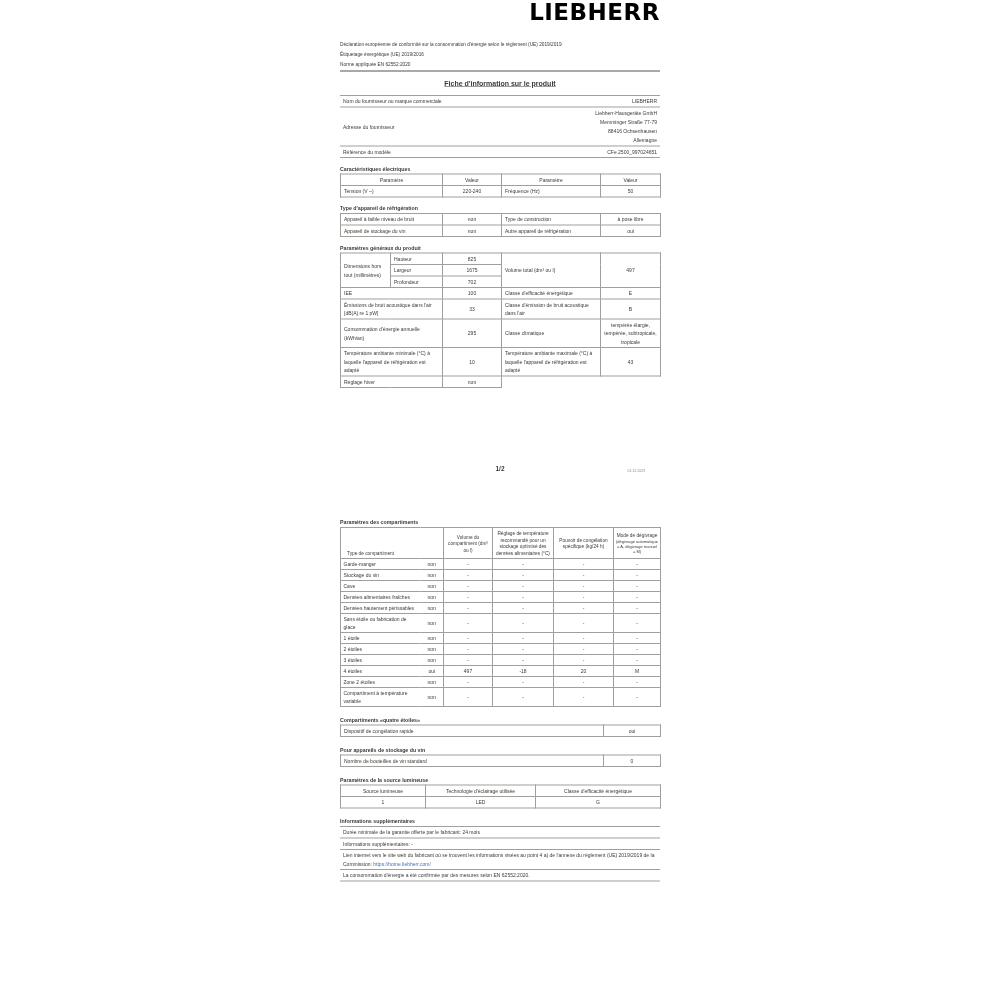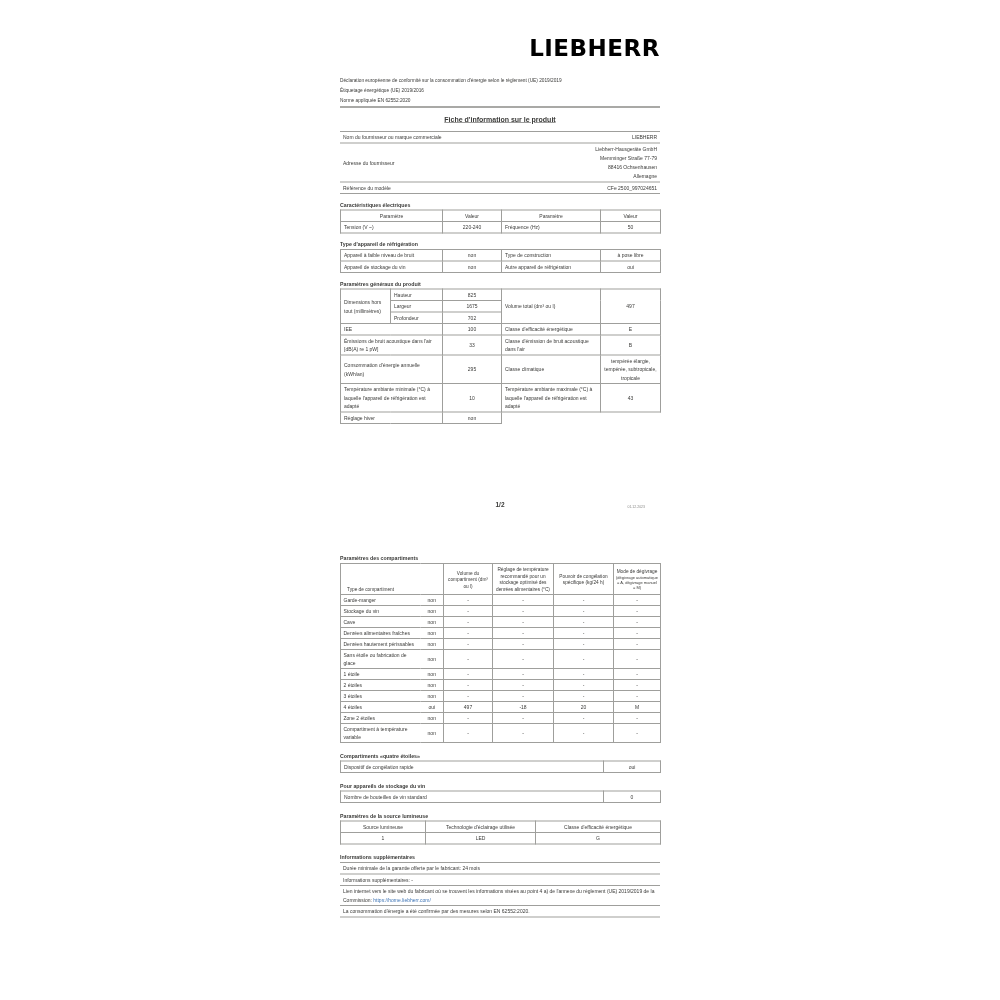--- a/index.html
+++ b/index.html
@@ -1,16 +1,16 @@
 <!DOCTYPE html>
 <html><head>
 <meta charset="utf-8">
 <style>
   html,body { margin:0; padding:0; background:#ffffff; }
-  .canvas { position:relative; width:1000px; height:888px; background:#ffffff; overflow:hidden;margin-top:36px; }
+  .canvas { position:relative; width:1000px; height:888px; background:#ffffff; overflow:hidden; }
   .doc {
     position:absolute; left:340px; top:0; width:640px; height:2000px;
     transform:scale(0.5); transform-origin:0 0;
     font-family:"Liberation Sans", sans-serif; color:#3a3a38; font-size:10px;
   }
   .logo-row { text-align:right; height:44px; line-height:46px; }
   .logo { font-family:"DejaVu Sans", sans-serif; font-weight:900; font-size:46px; letter-spacing:1px; color:#000; }
   .hdr-lines { margin-top:34px; }
   .hdr-lines div { font-size:9.5px; line-height:20px; }
   .rule { border:none; border-top:2px solid #55554f; margin:3px 0 0 0; }

